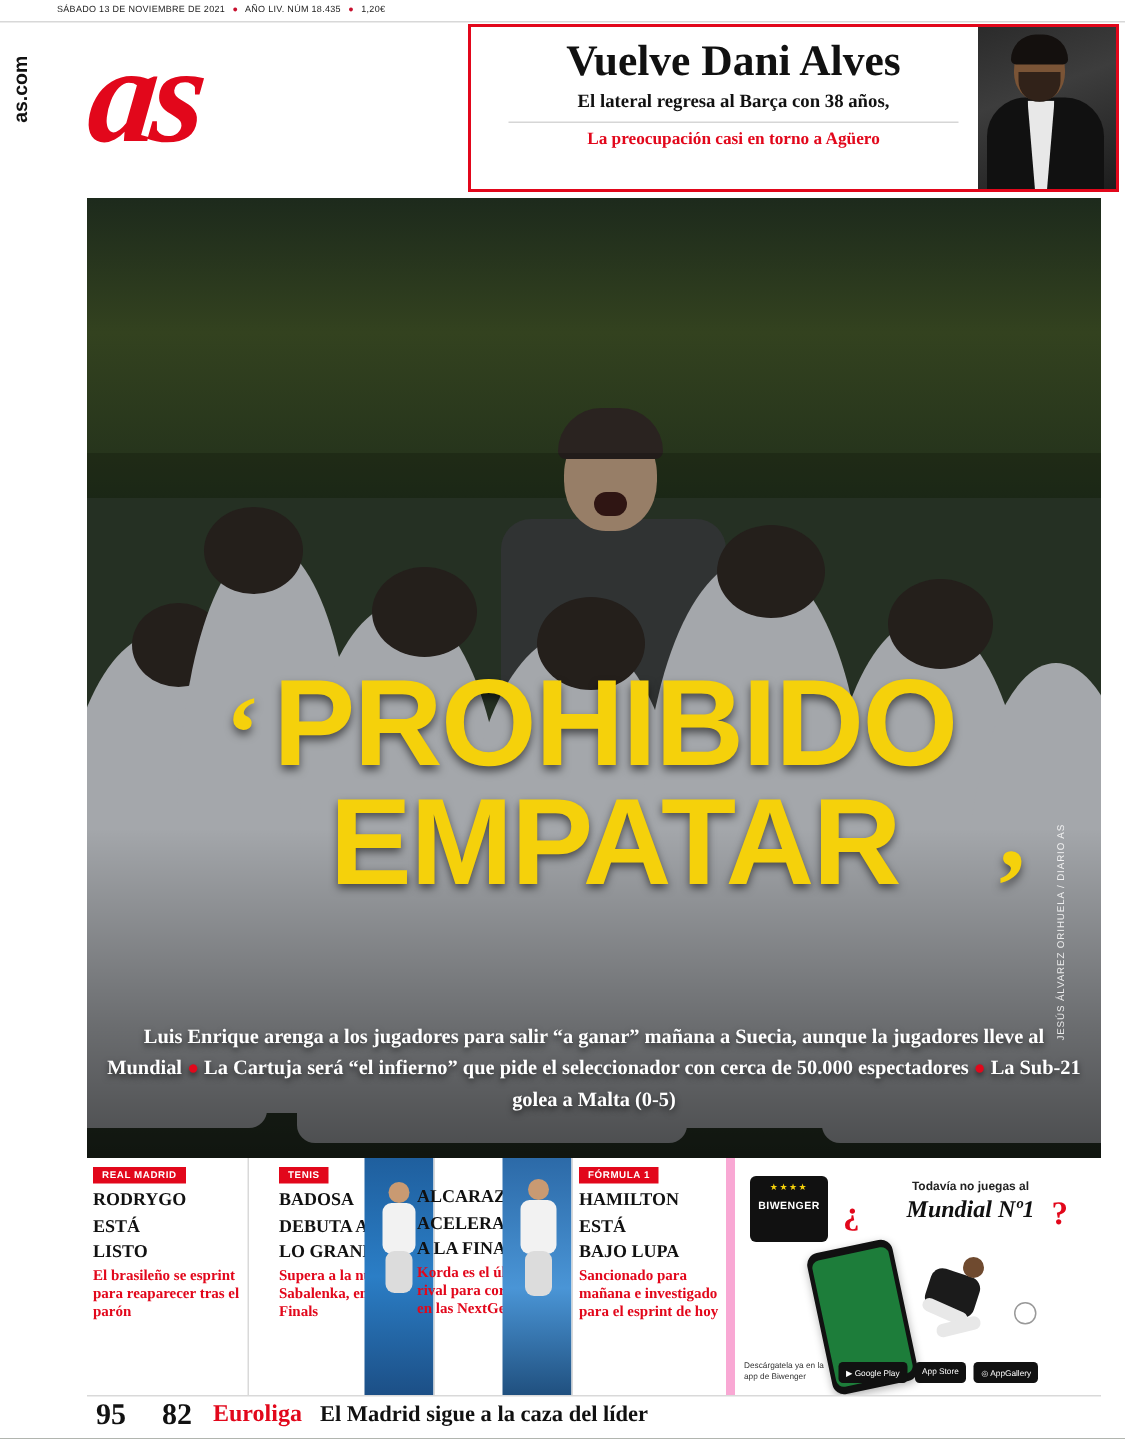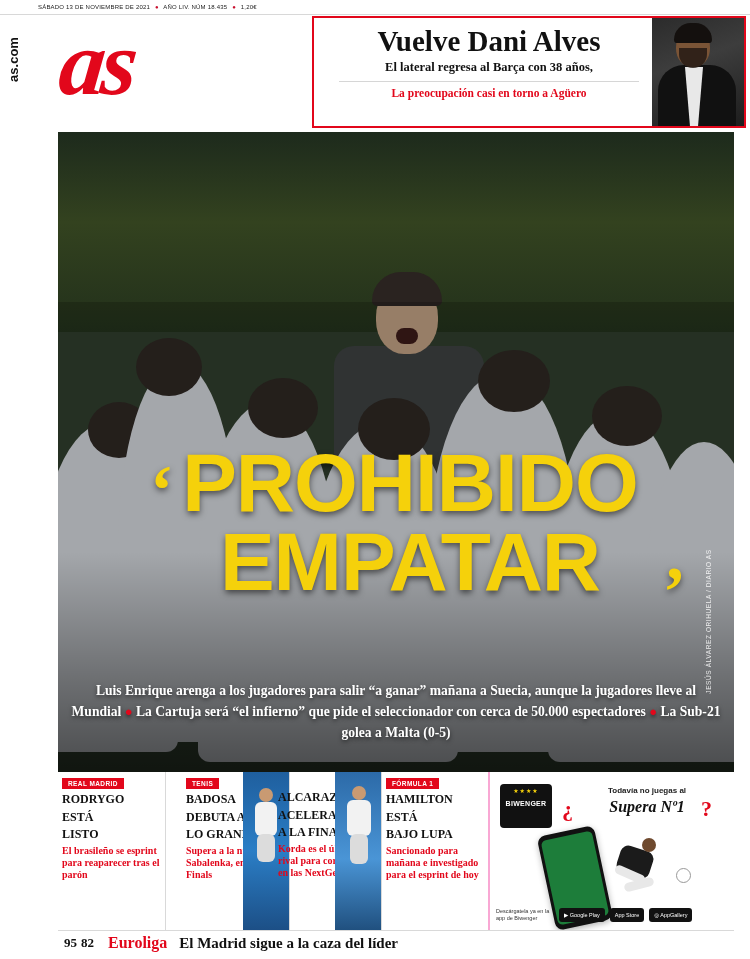--- a/index.html
+++ b/index.html
@@ -201,21 +201,21 @@
     position:absolute;right:0;top:0;width:46px;height:158px;overflow:hidden;background:#dfe3e6;
   }
   .thumb.tennis1{background:linear-gradient(180deg,#1f5f9e 0%,#2b7ec6 50%,#1c4f86 100%);}
   .thumb.tennis2{background:linear-gradient(180deg,#2c6aa8 0%,#4a95d6 55%,#20507f 100%);}
   .t-fig{position:absolute;background:#f2f2f2;border-radius:6px;}
   .t-head{position:absolute;background:#c99a72;border-radius:50%;}
 
   .mod1{left:0;width:108px;}
   .mod2{left:124px;width:108px;}
   .mod3{left:216px;width:108px;}
-  .mod4{left:324px;width:108px;border-right:2px solid #f9a8d4;}
+  .mod4{left:324px;width:108px;border-right:6px solid #f9a8d4;}
 
   
   .ad{
     position:absolute;left:432px;top:0;width:244px;height:158px;background:#fff;
     overflow:hidden;
   }
   .ad .badge{
     position:absolute;left:10px;top:12px;width:52px;height:44px;
     background:#111;border-radius:4px;color:#fff;text-align:center;
   }
@@ -259,24 +259,24 @@
     display:flex;align-items:center;justify-content:center;padding:0 5px;white-space:nowrap;
   }
 
   
   .scorebar{
     position:absolute;left:58px;top:930px;width:676px;height:24px;
     border-top:1px solid #d9d9d9;
     display:flex;align-items:center;
   }
   .scorebar .sc{
-    font-family:"Liberation Serif", serif;font-weight:bold;font-size:13px;color:#111;
+    font-family:"Liberation Serif", serif;font-weight:bold;font-size:20px;color:#111;
     margin-left:6px;
   }
-  .scorebar .sc.second{margin-left:4px;}
+  .scorebar .sc.second{margin-left:24px;}
   .scorebar .comp{
     font-family:"Liberation Serif", serif;font-weight:bold;font-size:16px;color:#e2071b;
     margin-left:14px;
   }
   .scorebar .txt{
     font-family:"Liberation Serif", serif;font-weight:bold;font-size:15px;color:#111;
     margin-left:12px;
   }
 </style>
 </head>
@@ -415,21 +415,21 @@
         <p>Sancionado para mañana e investigado para el esprint de hoy</p>
       </div>
 
       <div class="ad">
         <div class="badge">
           <div class="stars">★★★★</div>
           <div class="bn">BIWENGER</div>
         </div>
         <div class="q1">¿</div>
         <div class="adline1">Todavía no juegas al</div>
-        <div class="adline2">Supera Nº1</div>
+        <div class="adline2">Mundial Nº1</div>
         <div class="q2">?</div>
 
         <div class="phone">
           <div class="screen"></div>
         </div>
         <div class="player">
           <div class="torso"></div>
           <div class="leg"></div>
           <div class="leg2"></div>
           <div class="head"></div>

